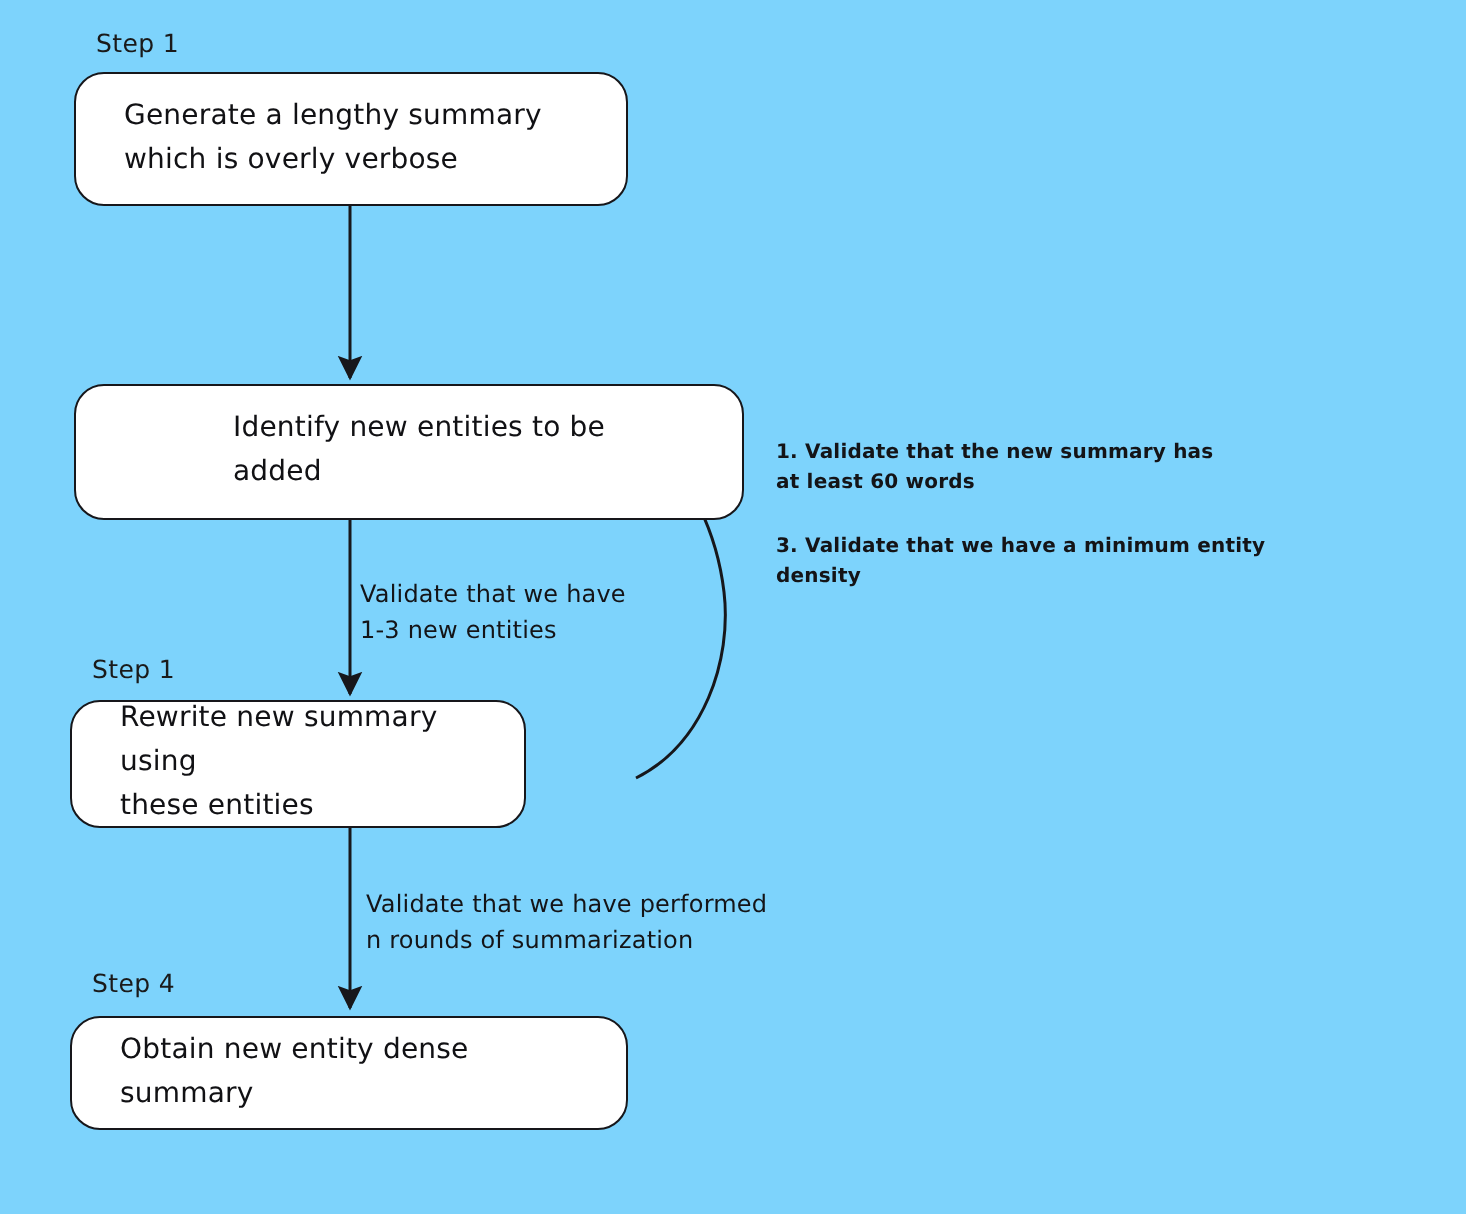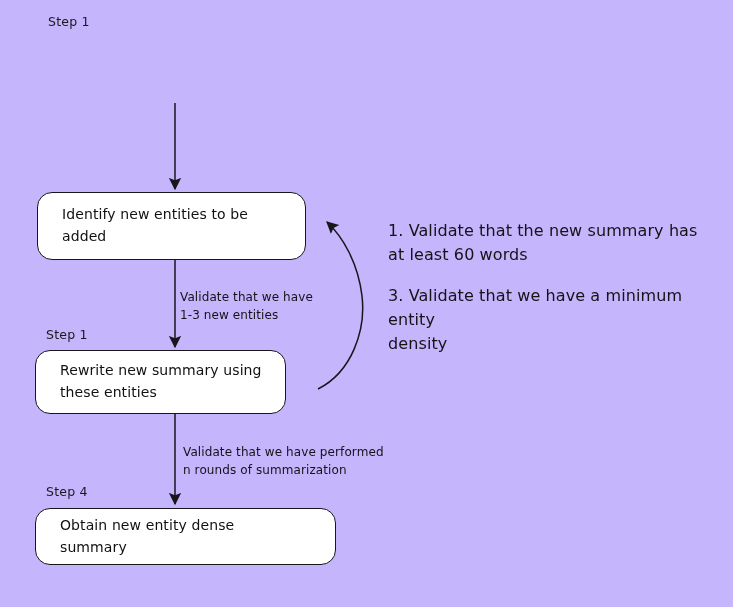--- a/index.html
+++ b/index.html
@@ -4,21 +4,21 @@
 <style>
   html, body {
     margin: 0;
     padding: 0;
     background: #ffffff;
   }
   #canvas {
     position: relative;
     width: 733px;
     height: 607px;
-    background: #c4b5fd;
+    background: #7dd3fc;
     overflow: hidden;
     font-family: "DejaVu Sans", sans-serif;
   }
   #svg-layer {
     position: absolute;
     top: 0;
     left: 0;
     width: 733px;
     height: 607px;
   }
@@ -55,26 +55,27 @@
     white-space: pre-line;
     letter-spacing: 0.1px;
   }
   .validation-list {
     position: absolute;
     left: 388px;
     top: 219px;
     width: 320px;
   }
   .validation-item {
-    font-size: 16px;
+    font-size: 10px;
     line-height: 1.5;
     color: #141417;
     margin-bottom: 17px;
     white-space: pre-line;
     letter-spacing: 0.1px;
+    font-weight: bold;
   }
 </style>
 </head>
 <body>
 
 <div id="canvas">
 
   <svg id="svg-layer" viewBox="0 0 733 607" xmlns="http://www.w3.org/2000/svg">
     <defs>
       <marker id="arrowhead" markerWidth="9" markerHeight="9" refX="7.4" refY="4.5" orient="auto" markerUnits="strokeWidth">
@@ -85,41 +86,45 @@
     <line x1="175" y1="103" x2="175" y2="189" stroke="#17171b" stroke-width="1.5" marker-end="url(#arrowhead)"></line>
 
     <line x1="175" y1="260" x2="175" y2="347" stroke="#17171b" stroke-width="1.5" marker-end="url(#arrowhead)"></line>
 
     <path d="M 318 389 C 352 372 366 330 362 296 C 358 262 342 236 327 222" fill="none" stroke="#17171b" stroke-width="1.5" marker-end="url(#arrowhead)"></path>
 
     <line x1="175" y1="414" x2="175" y2="504" stroke="#17171b" stroke-width="1.5" marker-end="url(#arrowhead)"></line>
   </svg>
 
   <div class="step-label" style="left:48px; top:14px;">Step 1</div>
+  <div class="node-box" style="left:37px; top:36px; width:277px; height:67px;">
+    <div class="node-text">Generate a lengthy summary
+which is overly verbose</div>
+  </div>
 
   <div class="step-label" style="left:48px; top:183px;margin-top:32px;">Step 2</div>
-  <div class="node-box" style="left:37px; top:192px; width:269px; height:68px;">
+  <div class="node-box" style="left:37px; top:192px; width:335px; height:68px;justify-content:center;">
     <div class="node-text">Identify new entities to be
 added</div>
   </div>
 
   <div class="edge-label" style="left:180px; top:288px;">Validate that we have
 1-3 new entities</div>
 
   <div class="step-label" style="left:46px; top:327px;">Step 1</div>
-  <div class="node-box" style="left:35px; top:350px; width:251px; height:64px;align-items:center;">
+  <div class="node-box" style="left:35px; top:350px; width:228px; height:64px;align-items:center;">
     <div class="node-text">Rewrite new summary using
 these entities</div>
   </div>
 
   <div class="edge-label" style="left:183px; top:443px;">Validate that we have performed
 n rounds of summarization</div>
 
   <div class="step-label" style="left:46px; top:484px;">Step 4</div>
-  <div class="node-box" style="left:35px; top:508px; width:301px; height:57px;">
+  <div class="node-box" style="left:35px; top:508px; width:279px; height:57px;">
     <div class="node-text">Obtain new entity dense
 summary</div>
   </div>
 
   <div class="validation-list">
     <div class="validation-item">1. Validate that the new summary has
 at least 60 words</div>
     <div class="validation-item">3. Validate that we have a minimum entity
 density</div>
   </div>

